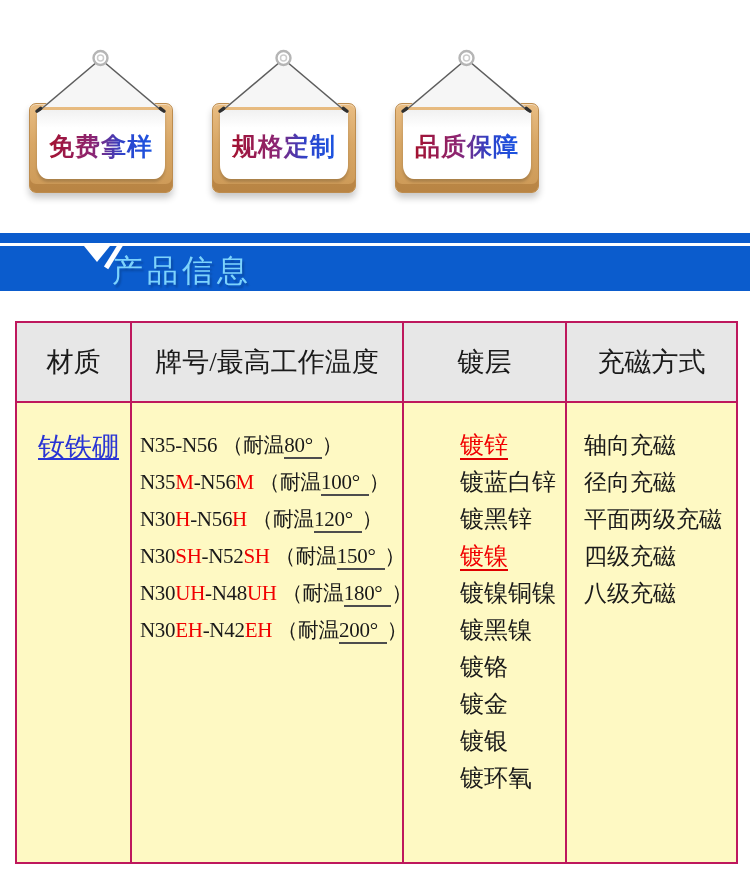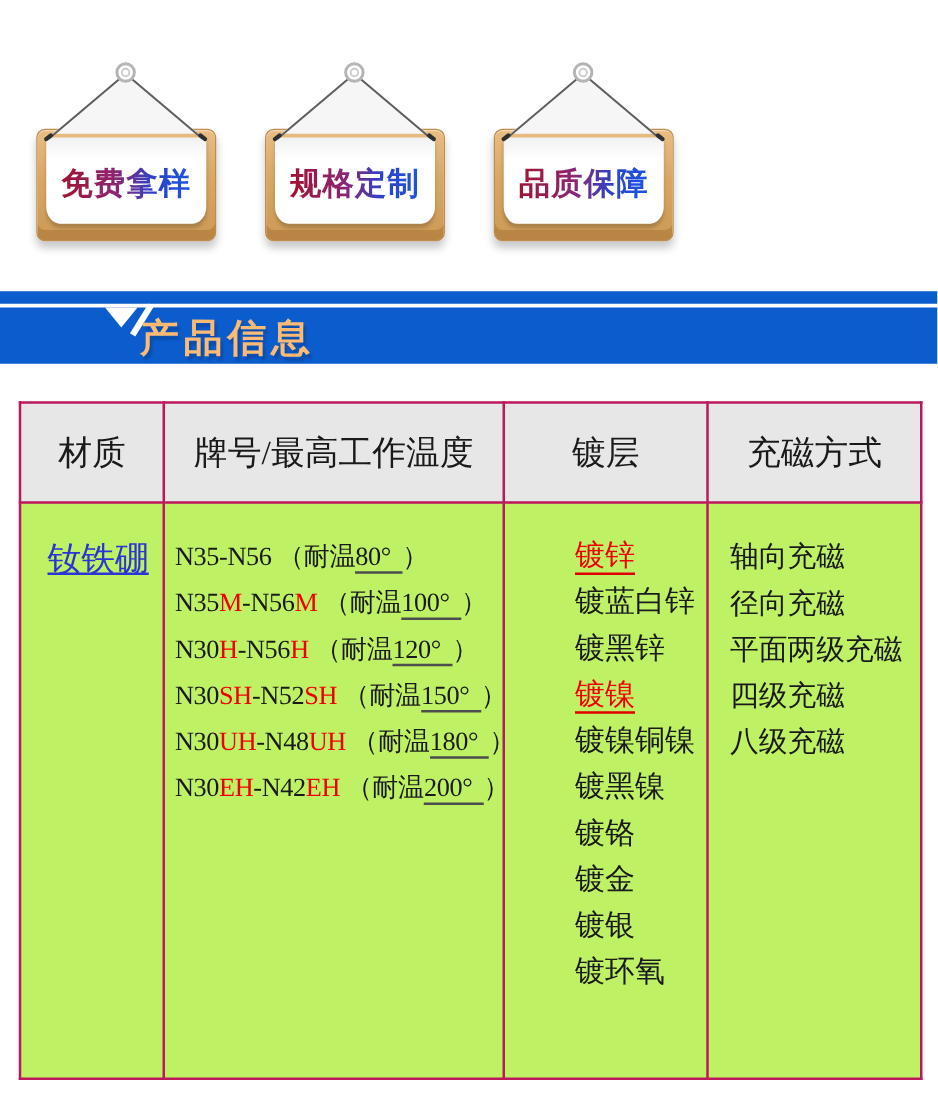--- a/index.html
+++ b/index.html
@@ -60,42 +60,42 @@
     border-right: 13px solid transparent;
     border-top: 16px solid #ffffff;
   }
   .banner-slash {
     position: absolute; top: -4px; left: 111px;
     width: 5px; height: 28px; background: #ffffff;
     transform: rotate(32deg);
   }
   .banner-title {
     position: absolute; top: 4px; left: 112px;
-    color: #fdba74; font-size: 31px; font-weight: bold;
+    color: #7dd3fc; font-size: 31px; font-weight: normal;
     letter-spacing: 4px;
     text-shadow: 2px 3px 2px rgba(0,0,0,0.18);
   }
 
   
   .product-table {
     position: absolute; top: 321px; left: 15px;
     width: 721px;
     border-collapse: collapse; table-layout: fixed;
     font-family: "Liberation Serif", "DejaVu Serif", serif;
     color: #1a1a1a;
   }
   .product-table th, .product-table td {
     border: 2px solid #be185d;
   }
   .product-table th {
     height: 76px; background: #e7e7e7;
     font-weight: normal; font-size: 27px; text-align: center;
   }
   .product-table td {
-    height: 433px; background: #bef264;
+    height: 433px; background: #fef9c3;
     vertical-align: top; text-align: left;
   }
   .cell-material { padding: 26px 0 0 21px; }
   .material-link {
     color: #2a35d4; font-size: 27px;
     text-decoration: underline; cursor: pointer;
   }
   .cell-grades { padding: 24px 0 0 8px; }
   .grade-line {
     font-size: 21px; line-height: 37px;

